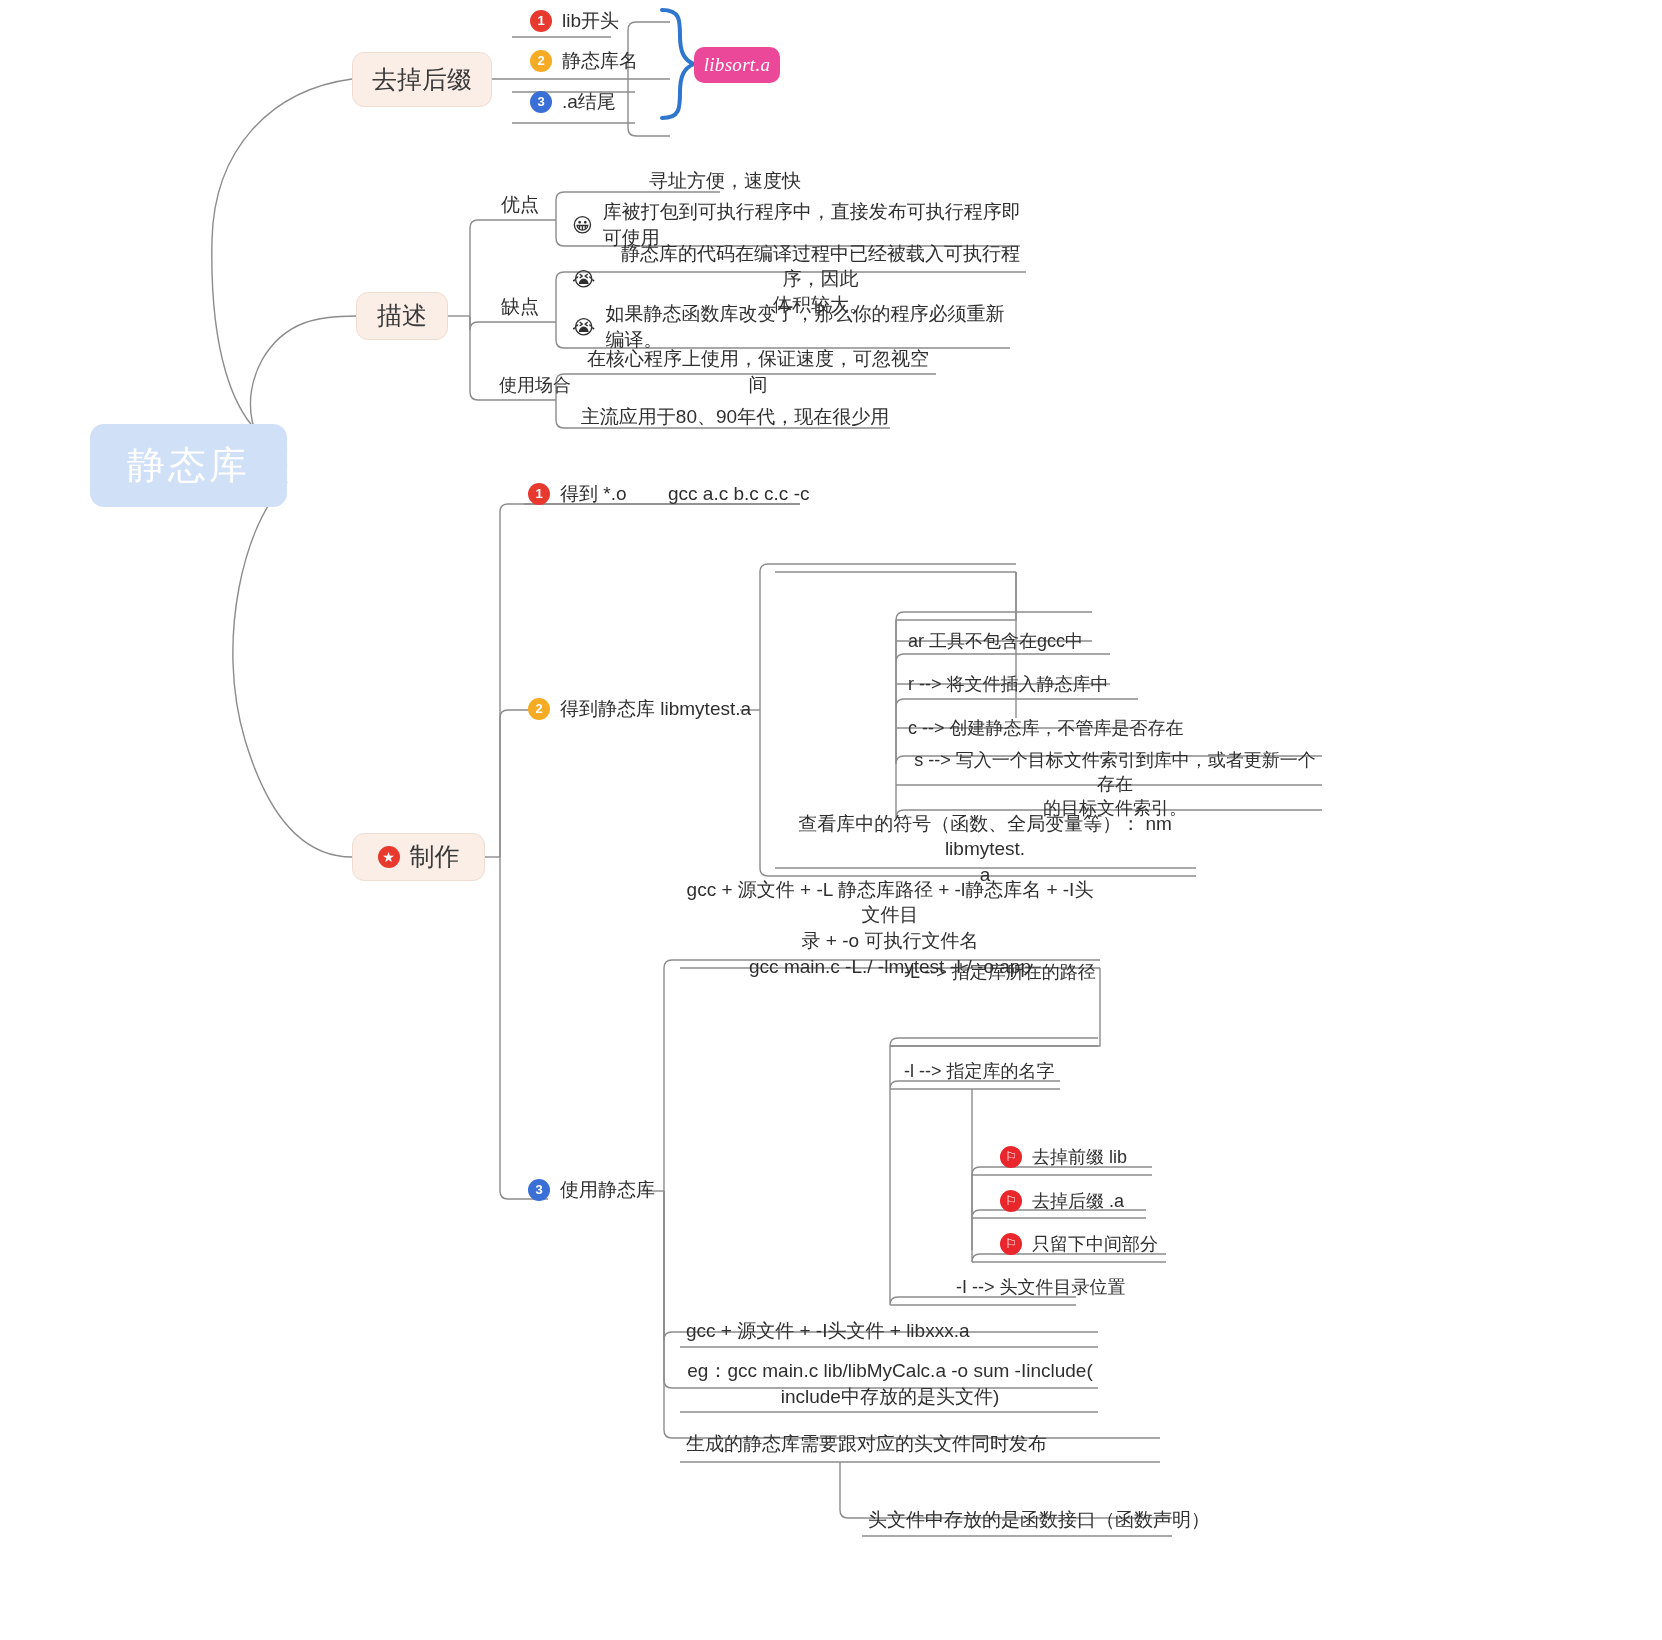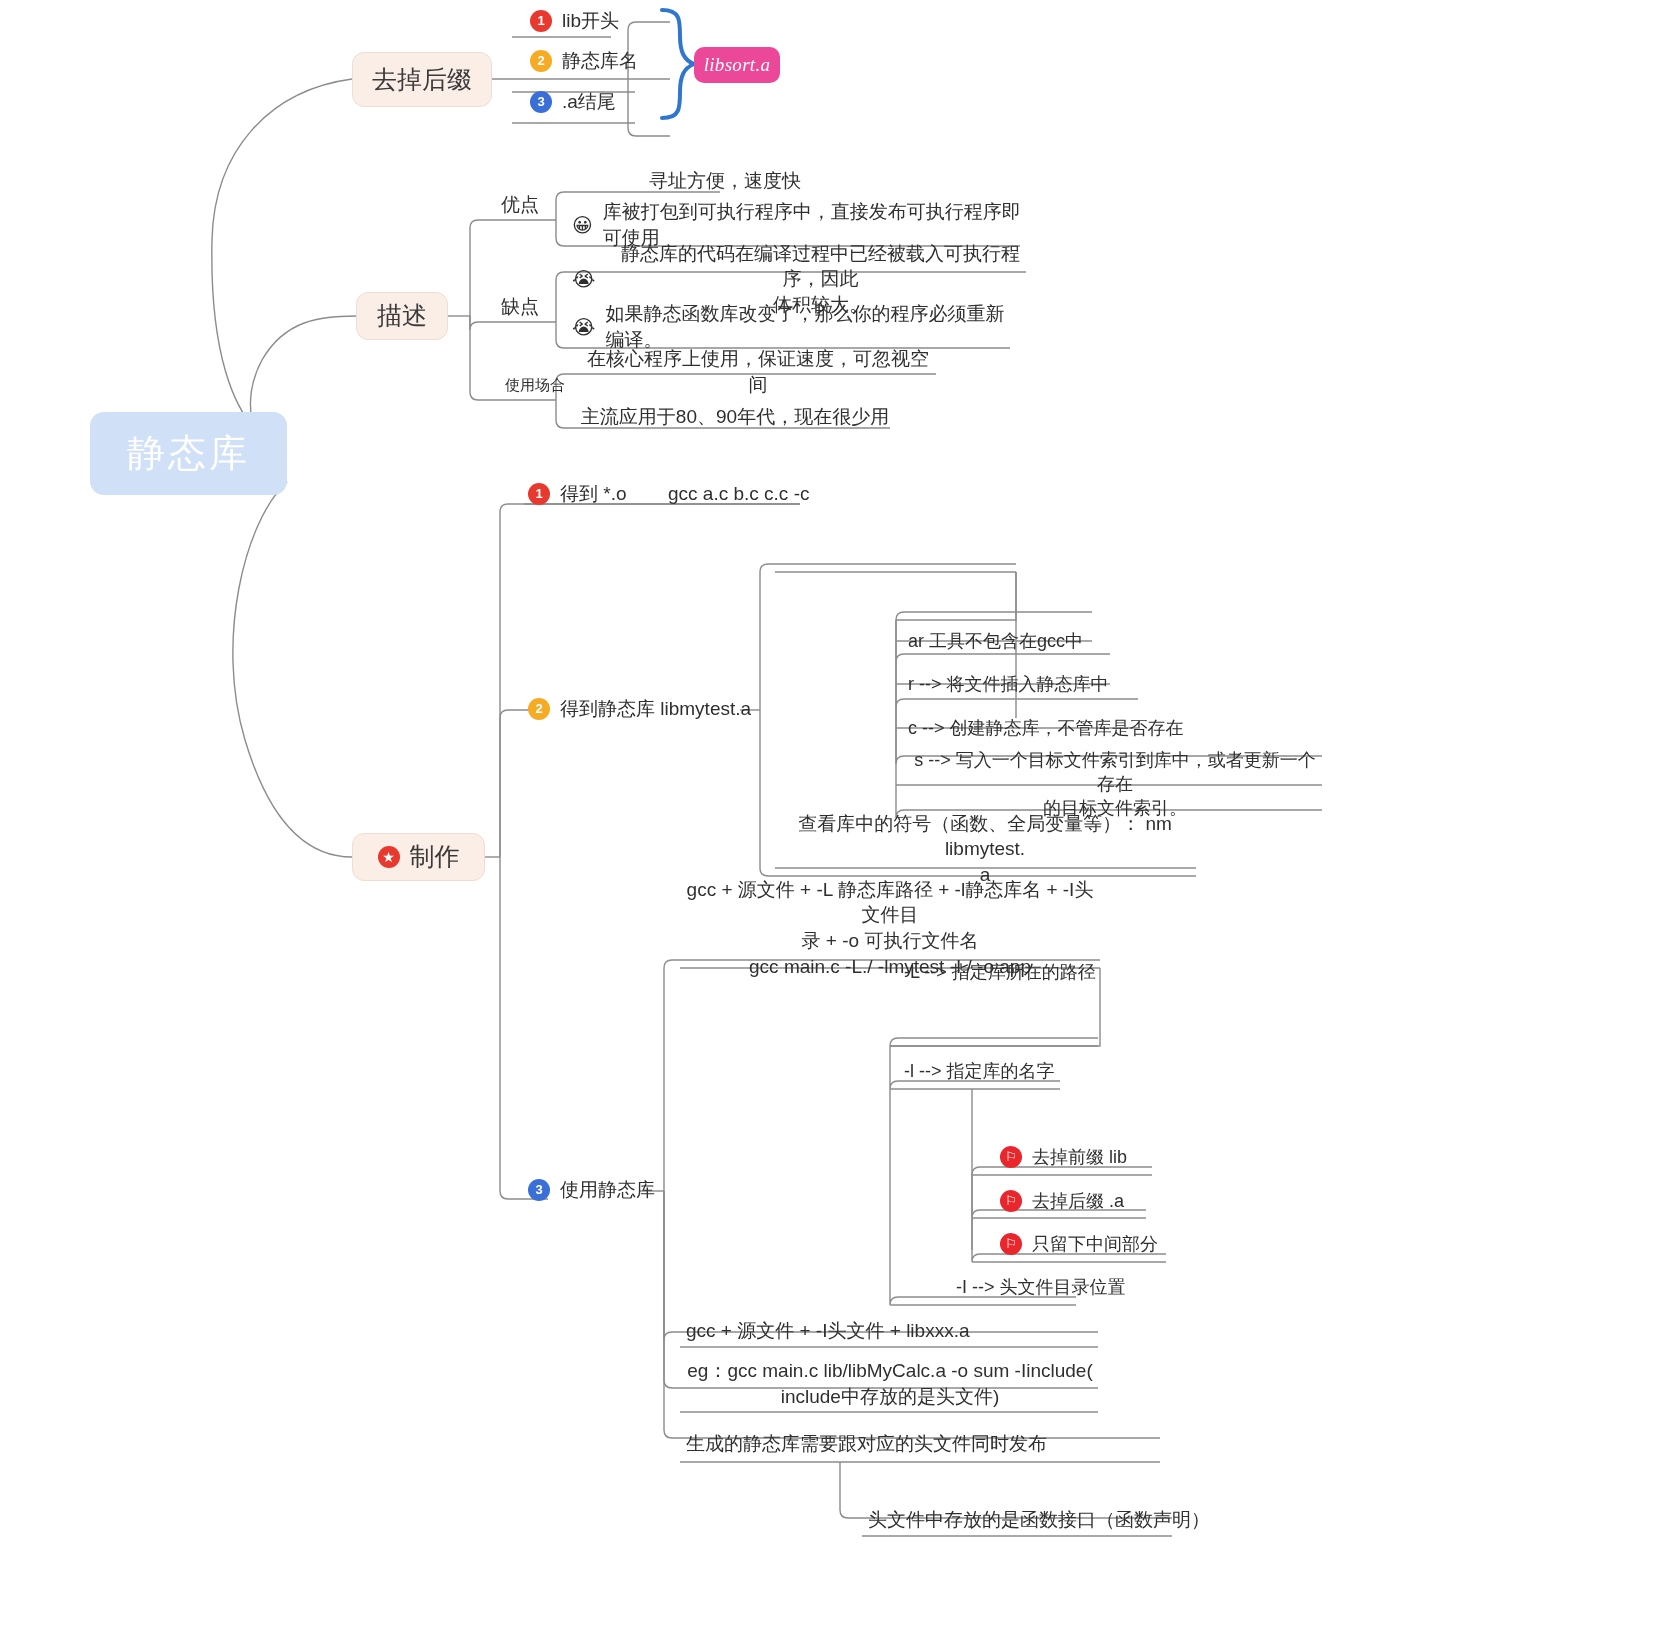--- a/index.html
+++ b/index.html
@@ -211,21 +211,21 @@
       <path d="M680 1347 H 1098"></path>
       <path d="M680 1412 H 1098"></path>
       <path d="M680 1462 H 1160"></path>
 
       <path d="M840 1462 V 1510 Q840 1518 848 1518 H 862"></path>
       <path d="M862 1518 H 1172"></path>
       <path d="M862 1536 H 1172"></path>
     </g>
   </svg>
 
-  <div class="node root" style="left:90px; top:412px; width:197px; height:83px;">
+  <div class="node root" style="left:90px; top:424px; width:197px; height:83px;">
     <span>静态库</span>
   </div>
 
   <div class="node topic" style="left:352px; top:52px; width:140px; height:55px;">
     <span>去掉后缀</span>
   </div>
 
   <div class="node leaf left" style="left:530px; top:6px; width:170px; height:30px;">
     <span class="rowicon">
       <span class="badge n1">1</span>
@@ -252,21 +252,21 @@
   <div class="node topic" style="left:356px; top:292px; width:92px; height:48px;">
     <span>描述</span>
   </div>
 
   <div class="node leaf" style="left:484px; top:192px; width:72px; height:26px; font-size:19px;">
     <span>优点</span>
   </div>
   <div class="node leaf" style="left:484px; top:294px; width:72px; height:26px; font-size:19px;">
     <span>缺点</span>
   </div>
-  <div class="node leaf" style="left:484px; top:372px; width:102px; height:26px; font-size:15px;">
+  <div class="node leaf" style="left:484px; top:372px; width:102px; height:26px; font-size:18px;">
     <span>使用场合</span>
   </div>
 
   <div class="node leaf" style="left:570px; top:168px; width:310px; height:26px;">
     <span class="txt">寻址方便，速度快</span>
   </div>
   <div class="node leaf left" style="left:572px; top:211px; width:460px; height:28px;">
     <span class="rowicon">
       <span class="emoji">😀</span>
       <span class="txt">库被打包到可执行程序中，直接发布可执行程序即可使用</span>

